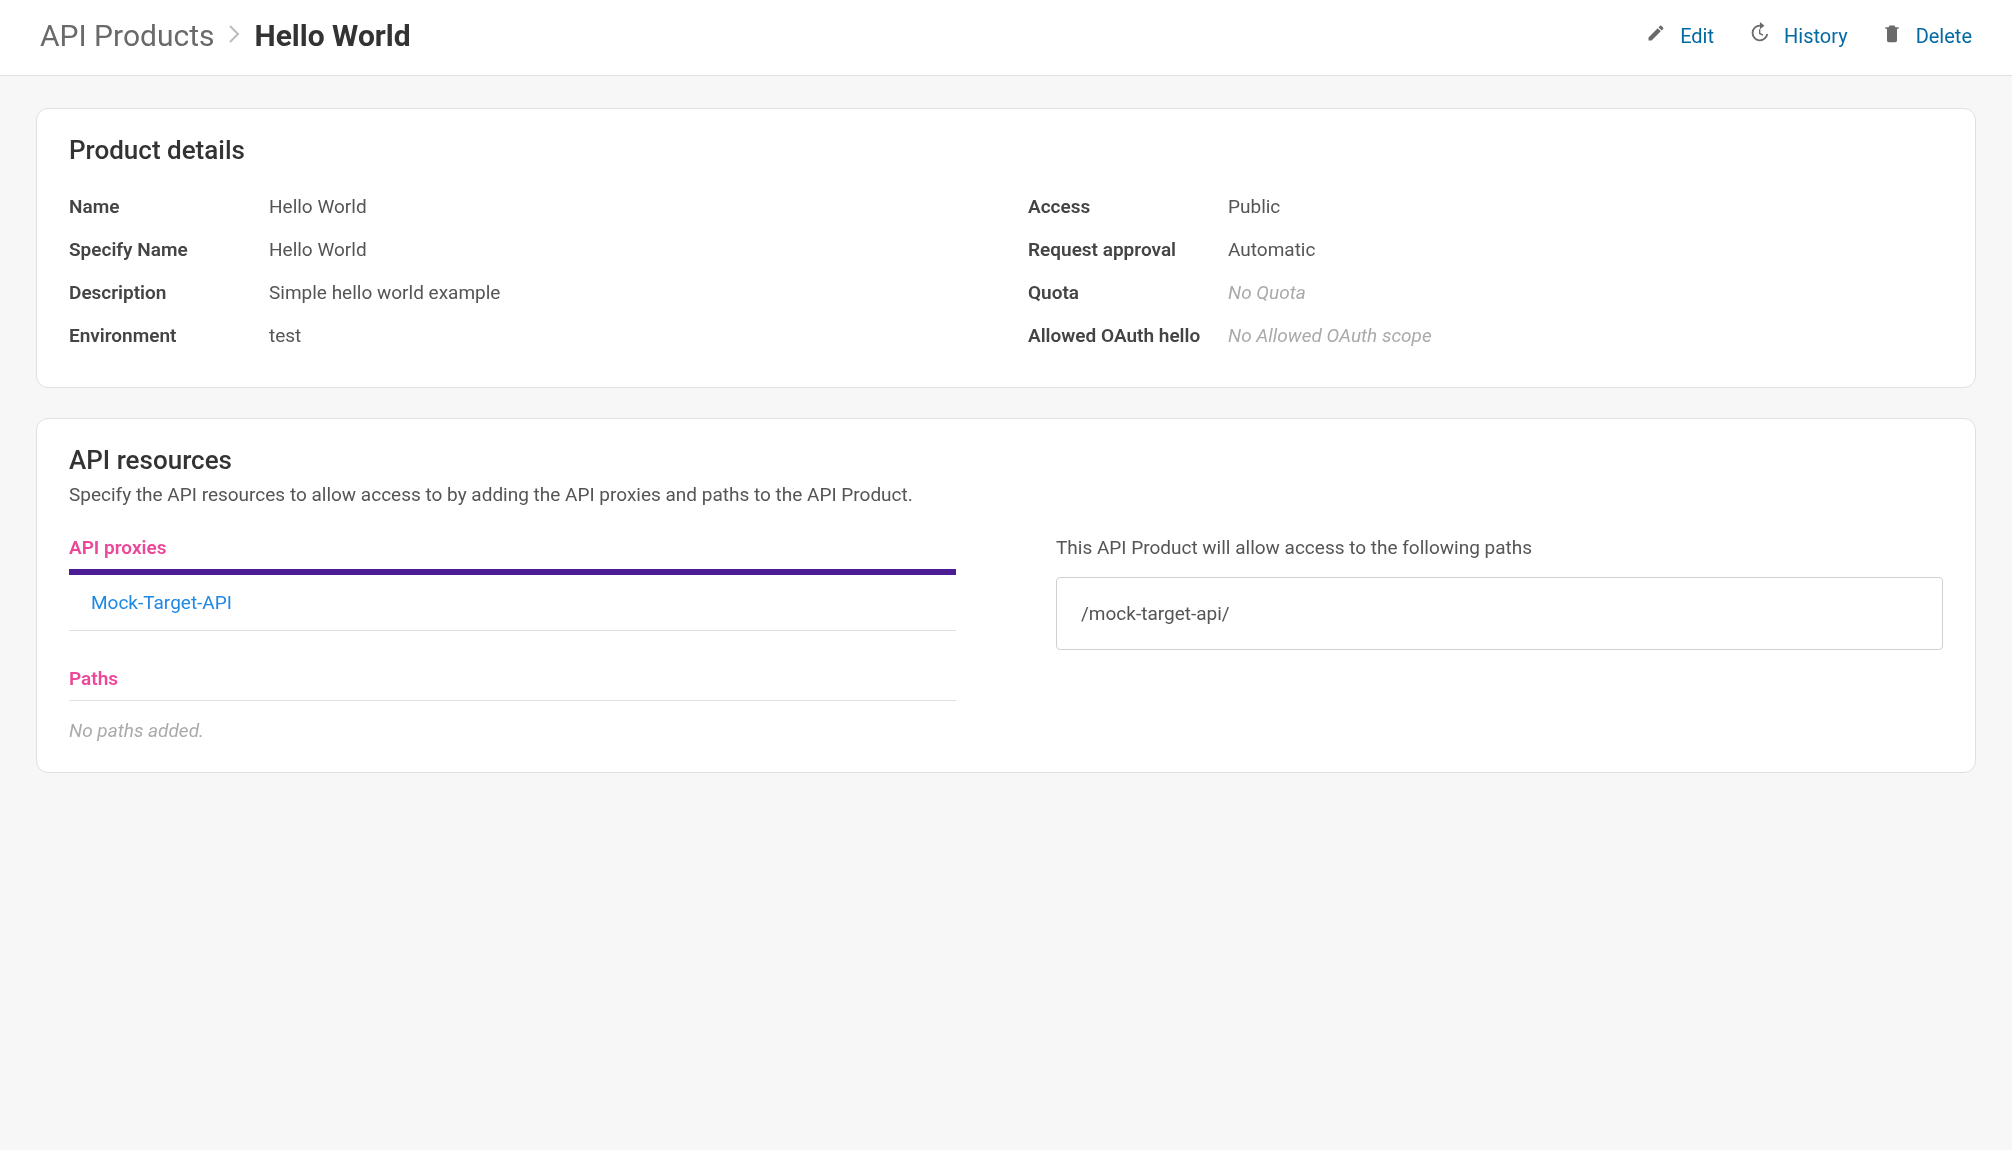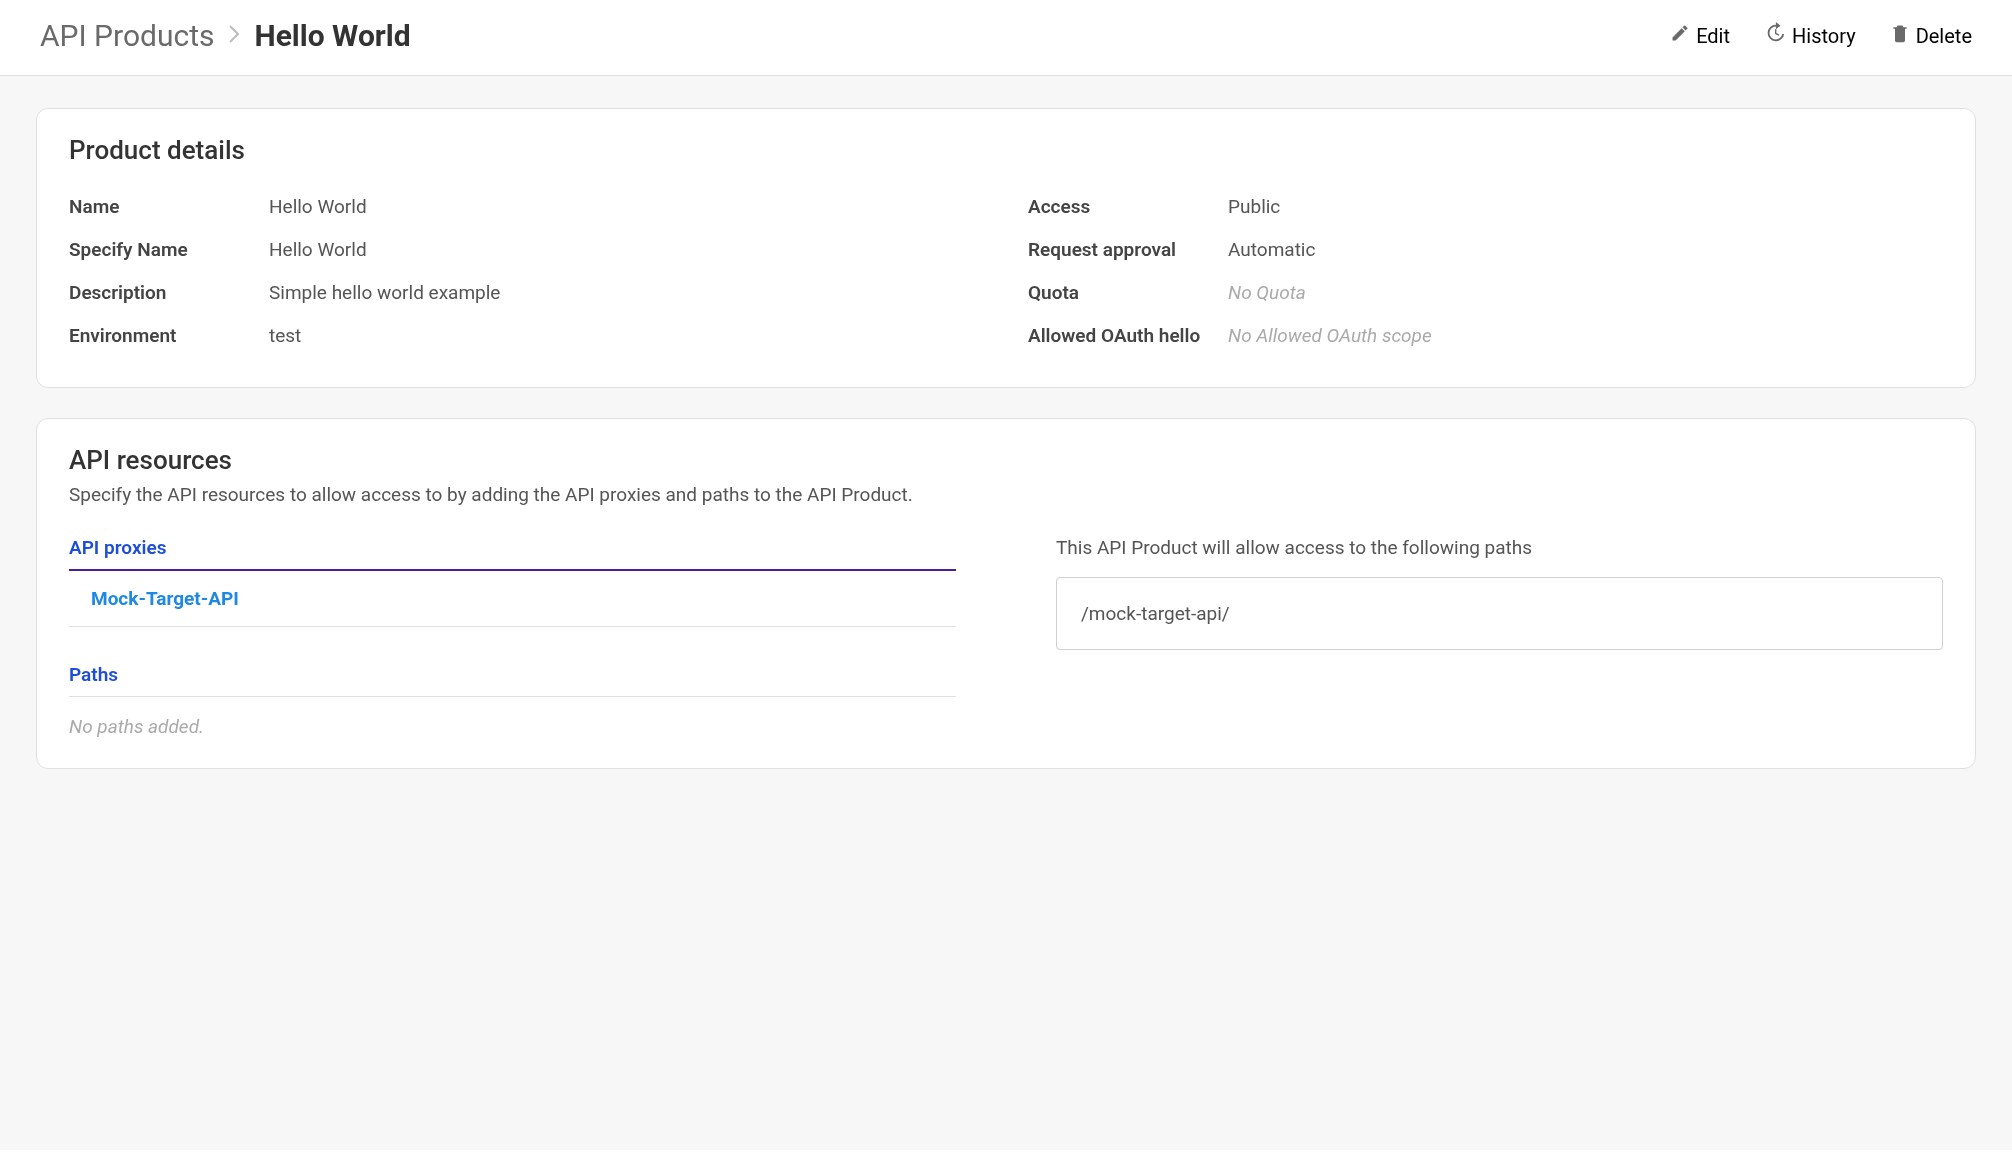--- a/index.html
+++ b/index.html
@@ -36,22 +36,22 @@
     color: #333;
   }
   .actions {
     display: flex;
     gap: 34px;
     align-items: center;
   }
   .action-btn {
     display: flex;
     align-items: center;
-    gap: 6px;
-    color: #000000;
+    gap: 14px;
+    color: #0369a1;
     cursor: pointer;
     font-size: 20px;
   }
   .action-btn svg { fill: #6a6a6a; }
   .content {
     background: #f7f7f7;
     padding: 32px 36px;
     min-height: calc(100vh - 80px);
   }
   .panel {
@@ -96,29 +96,28 @@
     color: #aaa;
     font-style: italic;
   }
   .resources-columns {
     display: grid;
     grid-template-columns: 1fr 1fr;
     column-gap: 100px;
   }
   .section-label {
     font-weight: 600;
-    color: #1d4ed8;
+    color: #ec4899;
     font-size: 19px;
     margin-bottom: 10px;
     display: block;
   }
   .proxy-table {
-    border-top: 2px solid #4c1d95;
+    border-top: 6px solid #4c1d95;
     border-bottom: 1px solid #e0e0e0;
-    font-weight: bold;
   }
   .proxy-row {
     padding: 16px 22px;
     border-bottom: 1px solid #e0e0e0;
   }
   .proxy-row:last-child { border-bottom: none; }
   .proxy-row a {
     color: #1e88e5;
     text-decoration: none;
     cursor: pointer;

